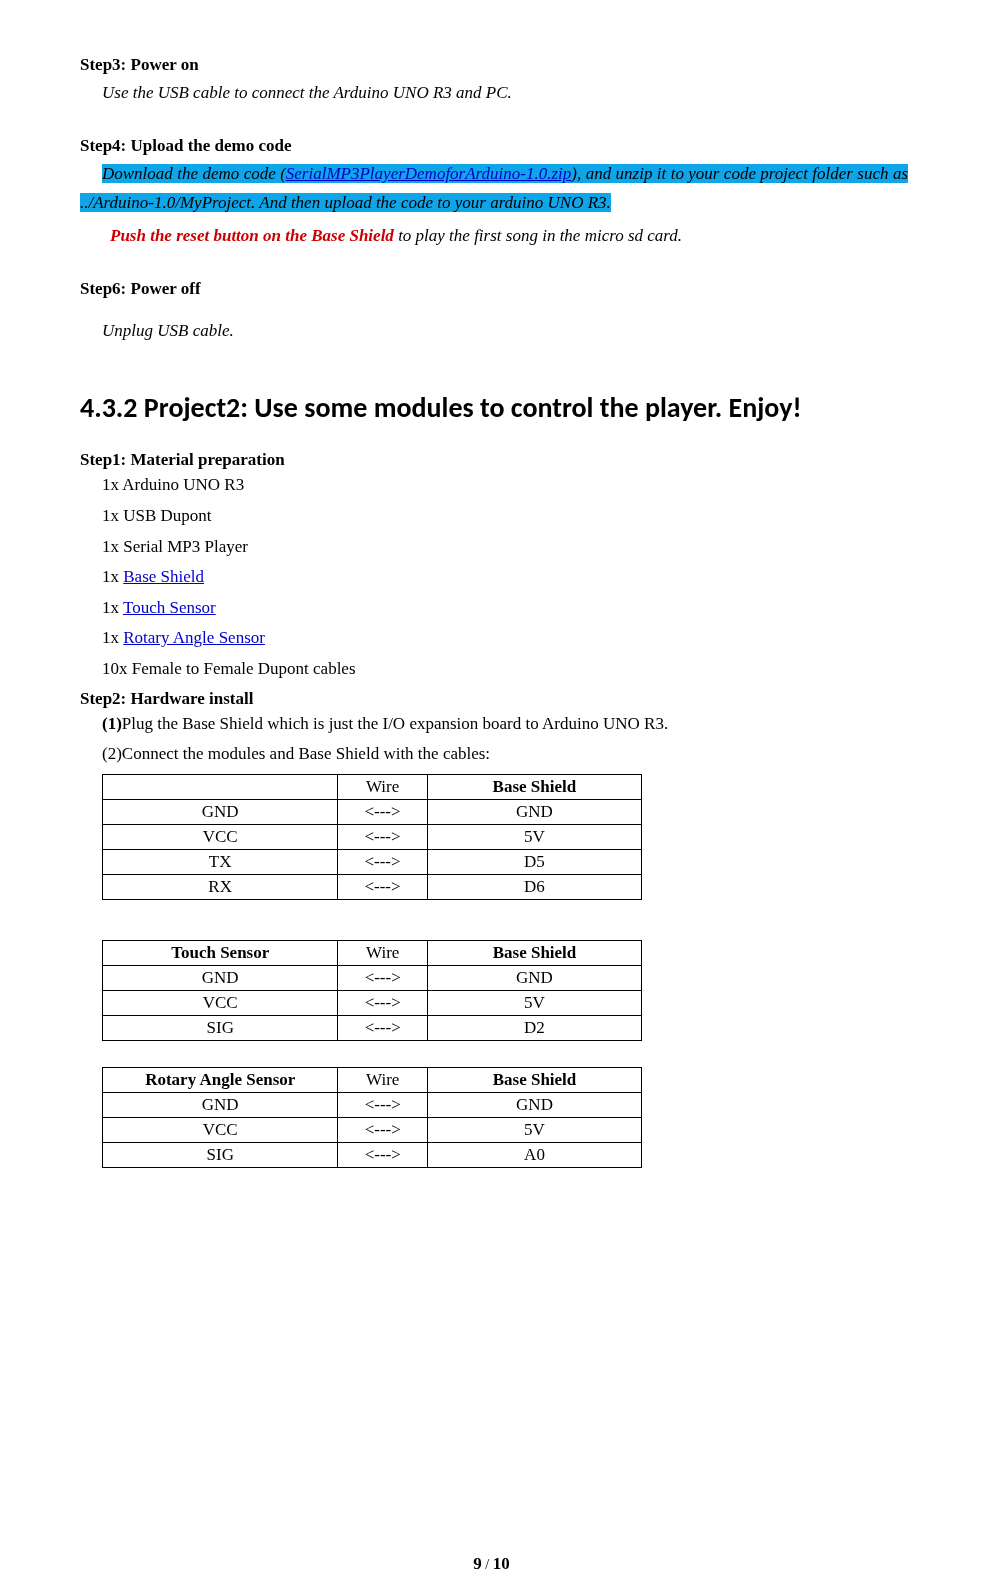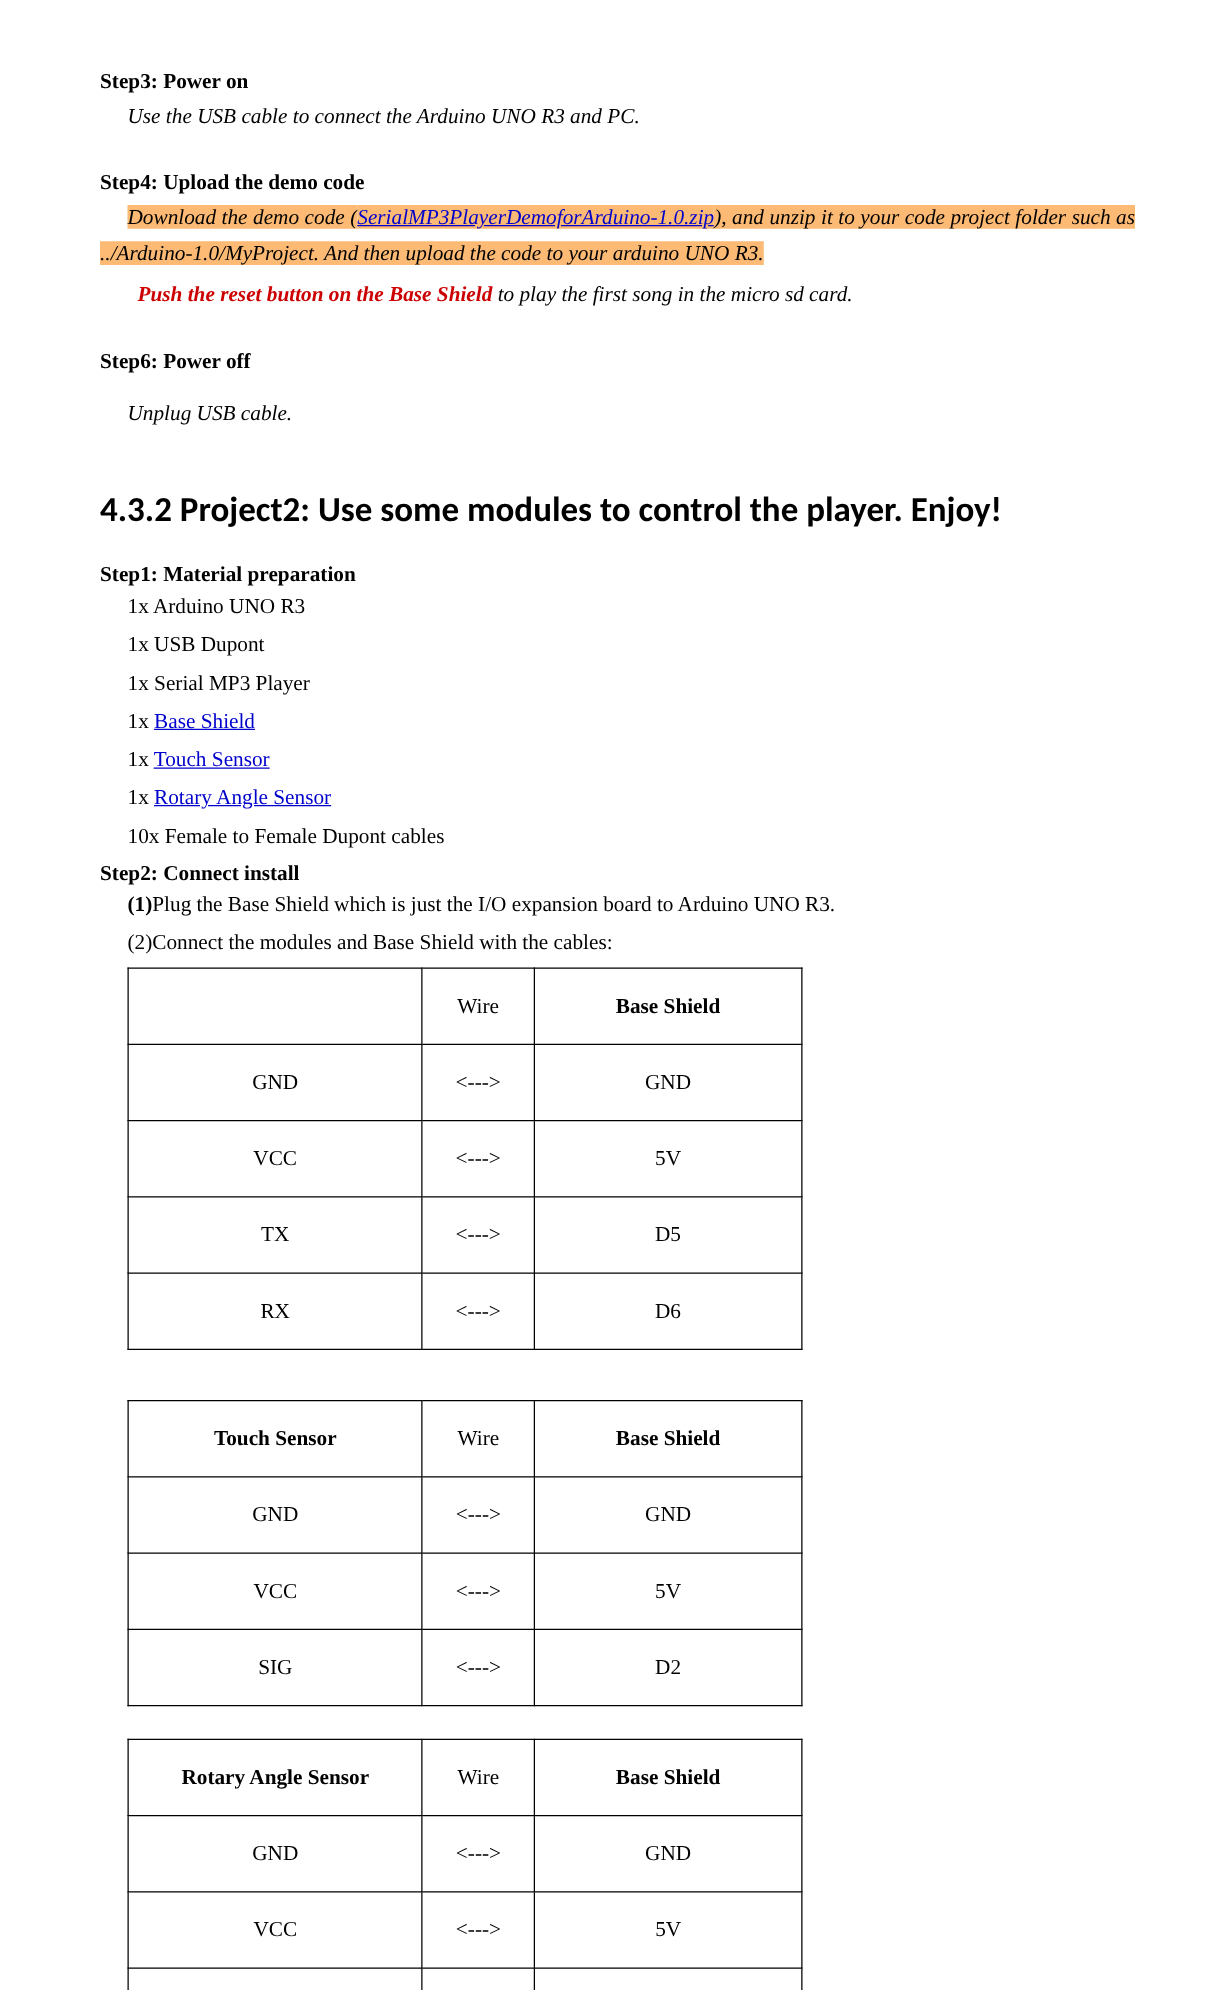--- a/index.html
+++ b/index.html
@@ -61,37 +61,37 @@
     font-size:18px;
   }
   .content {
     padding: 55px 75px 0 80px;
   }
   .step { font-weight:bold; margin-top:28px; }
   .step.first { margin-top:0; }
   .para { margin-top:4px; text-indent:22px; line-height:1.7; text-align:justify;font-style:italic; }
   .red { color:#cc0000; font-weight:bold; }
   .link { color:#0000cc; text-decoration:underline; cursor:pointer; }
-  .hl { background:#fdba74; }
+  .hl { background:#0ea5e9; }
   h2.section {
     font-family: Calibri, Arial, sans-serif;
     font-weight:bold;
     font-size:28px;
     margin:45px 0 25px 0;
   }
   .mat { text-indent:22px; line-height:1.8; }
   table.wiring {
     border-collapse:collapse;
     margin:4px 0 0 22px;
     width:540px;
   }
   table.wiring td, table.wiring th {
     border:1px solid #000;
     text-align:center;
-    padding:18px 4px;
+    padding:0 4px;
     font-weight:normal;
     font-size:17px;
     height:24px;
   }
   table.wiring th { font-weight:bold; }
   .col-a{width:232px;}
   .col-b{width:82px;}
   .col-c{width:210px;}
   .tgap{height:36px;}
   .footer {
@@ -131,21 +131,21 @@
 
     <div class="step" style="margin-top:0;">Step1: Material preparation</div>
     <div class="mat">1x Arduino UNO R3</div>
     <div class="mat">1x USB Dupont</div>
     <div class="mat">1x Serial MP3 Player</div>
     <div class="mat"><span>1x </span><span class="link">Base Shield</span></div>
     <div class="mat"><span>1x </span><span class="link">Touch Sensor</span></div>
     <div class="mat"><span>1x </span><span class="link">Rotary Angle Sensor</span></div>
     <div class="mat">10x Female to Female Dupont cables</div>
 
-    <div class="step" style="margin-top:4px;">Step2: Connect install</div>
+    <div class="step" style="margin-top:4px;">Step2: Hardware install</div>
     <div class="mat"><b>(1)</b><span>Plug the Base Shield which is just the I/O expansion board to Arduino UNO R3.</span></div>
     <div class="mat">(2)Connect the modules and Base Shield with the cables:</div>
 
     <table class="wiring">
       <tbody>
           <tr>
         <th class="col-a" style="font-weight:normal;"></th>
         <td class="col-b">Wire</td>
         <th class="col-c">Base Shield</th>
       </tr>

